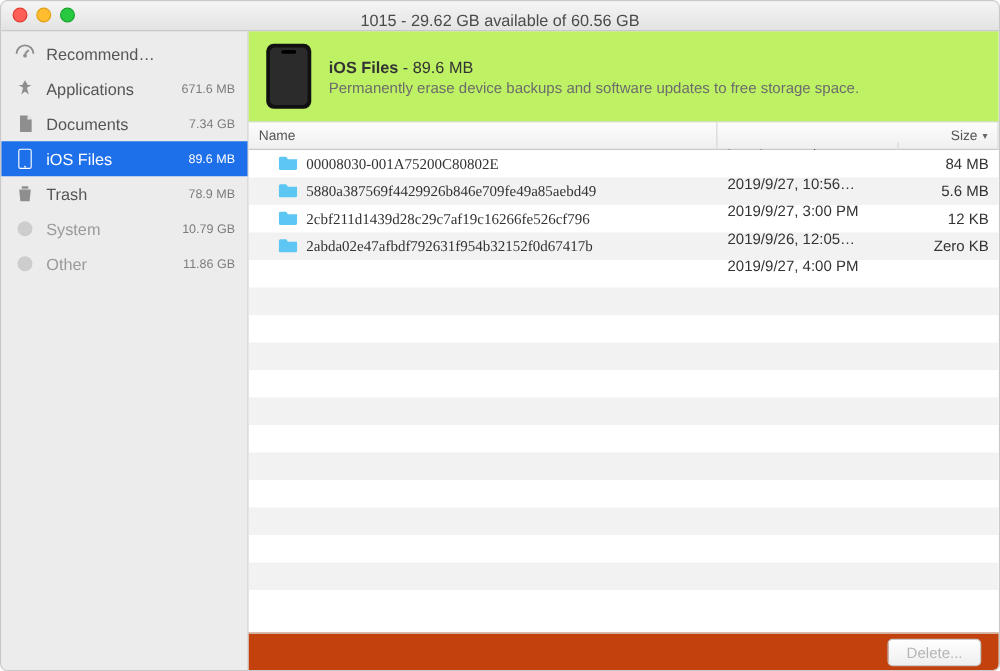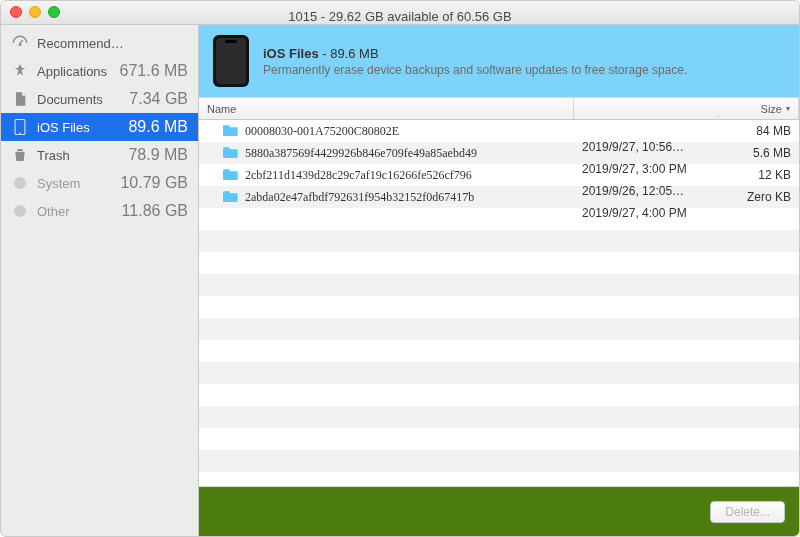--- a/index.html
+++ b/index.html
@@ -10,27 +10,27 @@
   .tl { width:12px; height:12px; border-radius:50%; }
   .tl.red{background:#ff5f57;border:0.5px solid #e33e32;}
   .tl.yellow{background:#febc2e;border:0.5px solid #e1a116;}
   .tl.green{background:#28c840;border:0.5px solid #17a52b;}
   .title { margin:0 auto; font-size:13px; color:#4a4a4a; }
   .body { flex:1; display:flex; min-height:0; }
   .sidebar { width:198px; background:#ececec; border-right:1px solid #c9c9c9; padding-top:4px; }
   .sb-item { height:28px; display:flex; align-items:center; padding:0 10px 0 10px; gap:8px; color:#555;}
   .sb-item .icon { width:18px; height:18px; display:flex; align-items:center; justify-content:center; flex:0 0 18px;}
   .sb-item .label { flex:1; white-space:nowrap; overflow:hidden; text-overflow:ellipsis;}
-  .sb-item .size { color:#7c7c7c; font-size:16px; text-align:right; min-width:56px;}
+  .sb-item .size { color:#7c7c7c; font-size:10px; text-align:right; min-width:56px;}
   .sb-item.selected { background:#1e6fea; color:#fff;}
   .sb-item.selected .size { color:#fff;}
   .sb-item.dim { color:#9a9a9a;}
   .sb-item.dim .icon svg { opacity:0.55;}
   .main { flex:1; display:flex; flex-direction:column; background:#fff; min-width:0;}
-  .header { display:flex; align-items:center; gap:14px; padding:10px 16px 10px 14px; border-bottom:1px solid #d9d9d9; background:#7dd3fc;}
+  .header { display:flex; align-items:center; gap:14px; padding:10px 16px 10px 14px; border-bottom:1px solid #d9d9d9; background:#bef264;}
   .device-thumb { width:36px; height:52px; border-radius:6px; background:#111; position:relative; flex:0 0 36px;}
   .device-thumb::before{content:"";position:absolute;top:3px;left:3px;right:3px;bottom:3px;border-radius:4px;background:#2b2b2b;}
   .device-thumb::after{content:"";position:absolute;top:5px;left:12px;width:12px;height:3px;border-radius:2px;background:#000;}
   .header-text .line1 { font-size:13px; margin-bottom:2px;}
   .header-text .line1 b{font-weight:600;}
   .header-text .line2 { font-size:12px; color:#6c6c6c;}
   .table-head { display:flex; align-items:center; height:22px; background:linear-gradient(#fdfdfd,#efefef); border-bottom:1px solid #c8c8c8; font-size:11px; color:#555;}
   .table-head > div { padding:0 8px; height:100%; display:flex; align-items:center; border-right:1px solid #d7d7d7;}
   .col-name { flex:1; min-width:0;}
   .col-date { width:145px; flex:0 0 145px;margin-top:31px;}
@@ -41,21 +41,21 @@
   .row .col-name{display:flex;align-items:center;gap:6px;padding-left:24px;}
   .row .col-date{padding:0 8px;white-space:nowrap;overflow:hidden;text-overflow:ellipsis;}
   .row .col-size{padding:0 8px;justify-content:flex-end;display:flex;}
   .row .col-name, .row .col-date, .row .col-size { height:100%; align-items:center; display:flex;}
   .row .col-name { flex:1; min-width:0;}
   .row .col-date { width:145px; flex:0 0 145px;}
   .row .col-size { width:80px; flex:0 0 80px; text-align:right;}
   .row .fname { white-space:nowrap; overflow:hidden; text-overflow:ellipsis;font-family:Liberation Serif, serif;}
   .empty-row{height:22px;}
   .empty-row:nth-child(even){background:#f2f2f2;}
-  .footer { height:50px; border-top:1px solid #d6d6d6; display:flex; align-items:center; justify-content:flex-end; padding:0 14px; background:#4d7c0f;}
+  .footer { height:30px; border-top:1px solid #d6d6d6; display:flex; align-items:center; justify-content:flex-end; padding:0 14px; background:#c2410c;}
   .btn { height:22px; padding:0 14px; border-radius:4px; border:1px solid #c8c8c8; background:linear-gradient(#fefefe,#efefef); color:#b5b5b5; font-size:12px;}
   .sort-caret{font-size:8px;color:#666;}
 </style>
 </head>
 <body>
 
 <div class="window">
 
   <div class="titlebar">
     <div class="traffic">

